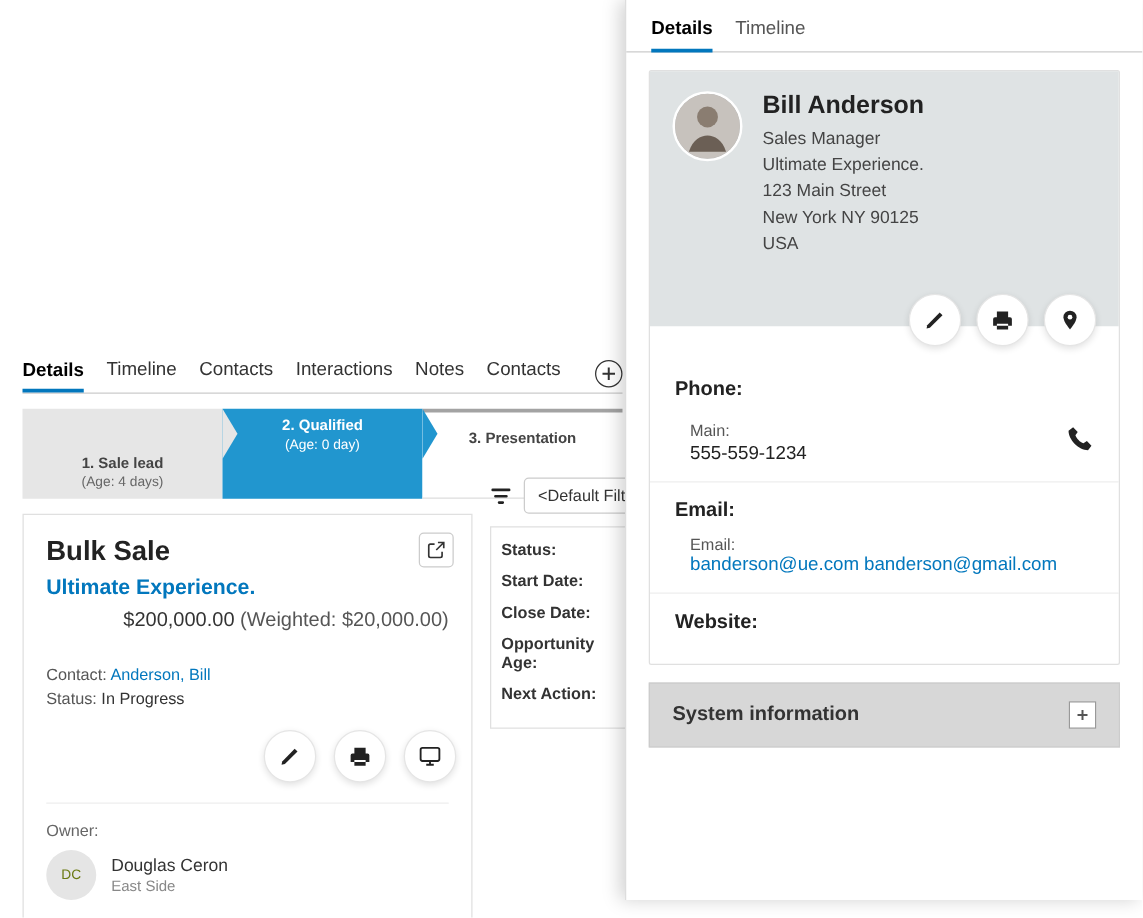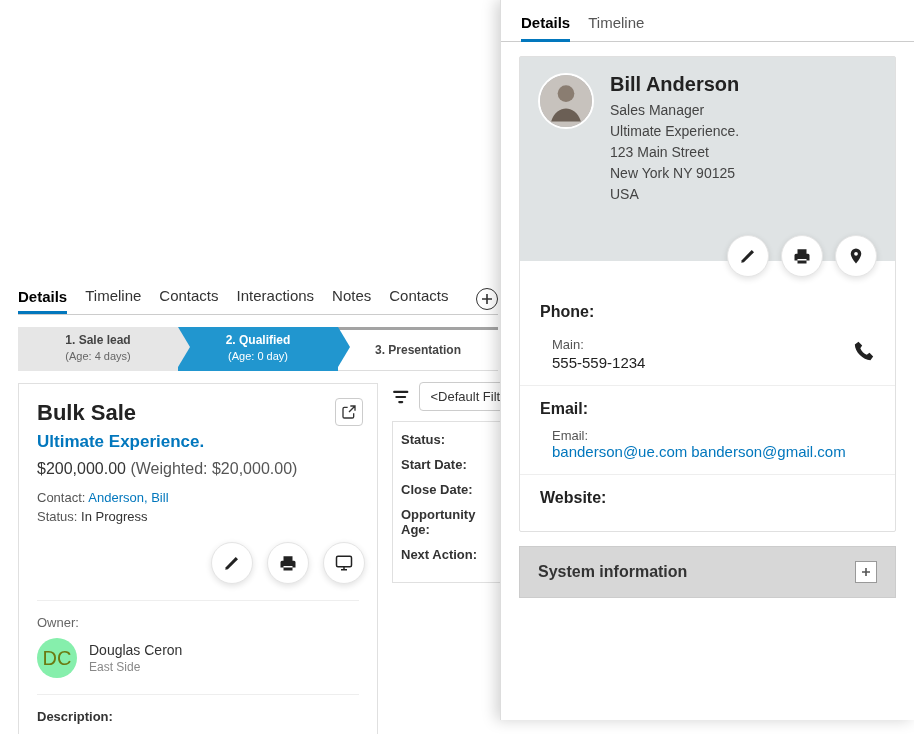--- a/index.html
+++ b/index.html
@@ -19,30 +19,30 @@
   .stage.blue .stage-sub { font-size: 11px; font-weight: 400; }
   .stage.white { background: #fff; color: #444; border-top: 3px solid #a3a3a3; border-bottom: 1px solid #ddd; font-weight: 600; }
   .stage .arrow { position: absolute; right: -12px; top: 0; bottom: 0; width: 0; height: 0; border-top: 20px solid transparent; border-bottom: 20px solid transparent; }
   .stage.grey .arrow { border-left: 12px solid #e6e6e6; z-index: 2; }
   .stage.blue .arrow { border-left: 12px solid #2196cf; z-index: 2; }
 
   .card { background: #fff; border: 1px solid #e0e0e0; margin-top: 12px; padding: 16px 18px; position: relative; width: 360px; }
   .card h2 { font-size: 22px; font-weight: 700; color: #222; margin-bottom: 6px; }
   .icon-btn-sm { position: absolute; right: 14px; top: 14px; width: 28px; height: 28px; border: 1px solid #ccc; border-radius: 4px; display: flex; align-items: center; justify-content: center; cursor: pointer; }
   .company-link { color: #0277bd; font-size: 17px; font-weight: 600; margin-bottom: 8px; display: block; }
-  .amount { font-size: 16px; color: #333; margin-bottom: 12px; }
+  .amount { font-size: 16px; color: #333; margin-bottom: 26px; text-align: right; }
   .amount .weighted { color: #555; }
   .meta-line { font-size: 13px; color: #555; margin-top: 4px; }
   .meta-line .link { color: #0277bd; }
   .icon-row { display: flex; gap: 14px; justify-content: flex-end; margin-top: 18px; margin-right: -6px; }
   .circle-btn { width: 42px; height: 42px; border-radius: 50%; background: #fff; border: 1px solid #e5e5e5; box-shadow: 0 2px 6px rgba(0,0,0,0.12); display: flex; align-items: center; justify-content: center; cursor: pointer; }
   .owner-block { border-top: 1px solid #eee; margin-top: 16px; padding-top: 14px; }
   .owner-label { font-size: 13px; color: #666; margin-bottom: 8px; }
   .owner-row { display: flex; align-items: center; gap: 12px; }
-  .avatar-dc { width: 40px; height: 40px; border-radius: 50%; background: #86efac; color: #6b7a12; display: flex; align-items: center; justify-content: center; font-size: 20px; font-weight: 400; }
+  .avatar-dc { width: 40px; height: 40px; border-radius: 50%; background: #e5e5e5; color: #6b7a12; display: flex; align-items: center; justify-content: center; font-size: 11px; font-weight: 400; }
   .owner-name { font-size: 14px; color: #333; text-align: center; }
   .owner-sub { font-size: 12px; color: #888; margin-top: 2px; }
   .desc-block { border-top: 1px solid #eee; margin-top: 16px; padding-top: 14px; }
   .desc-label { font-size: 13px; font-weight: 700; color: #333; margin-bottom: 8px; }
   .desc-text { font-size: 13.5px; color: #333; line-height: 1.5; }
 
   
   .filter-strip { position: absolute; left: 392px; top: 382px; width: 120px; }
   .filter-hdr { display: flex; align-items: center; gap: 10px; margin-bottom: 10px; }
   .dropdown { border: 1px solid #ccc; border-radius: 4px; padding: 6px 10px; font-size: 13px; color: #333; background: #fff; }
@@ -86,21 +86,21 @@
     <div class="tab">Contacts</div>
     <div class="tab-add">
       <svg width="12" height="12" viewBox="0 0 12 12">
           <path d="M6 1v10M1 6h10" stroke="#333" stroke-width="1.6"></path>
         </svg>
     </div>
   </div>
 
   <div class="pipeline">
     <div class="stage grey">
-      <div style="font-weight:600;">1. Sale lead</div>
+      <div style="font-weight:600;margin-top:30px;">1. Sale lead</div>
       <div class="stage-sub">(Age: 4 days)</div>
       <div class="arrow"></div>
     </div>
     <div class="stage blue">
       <div>2. Qualified</div>
       <div class="stage-sub">(Age: 0 day)</div>
       <div class="arrow"></div>
     </div>
     <div class="stage white" style="line-height:28px;">
       <span>3. Presentation</span>

